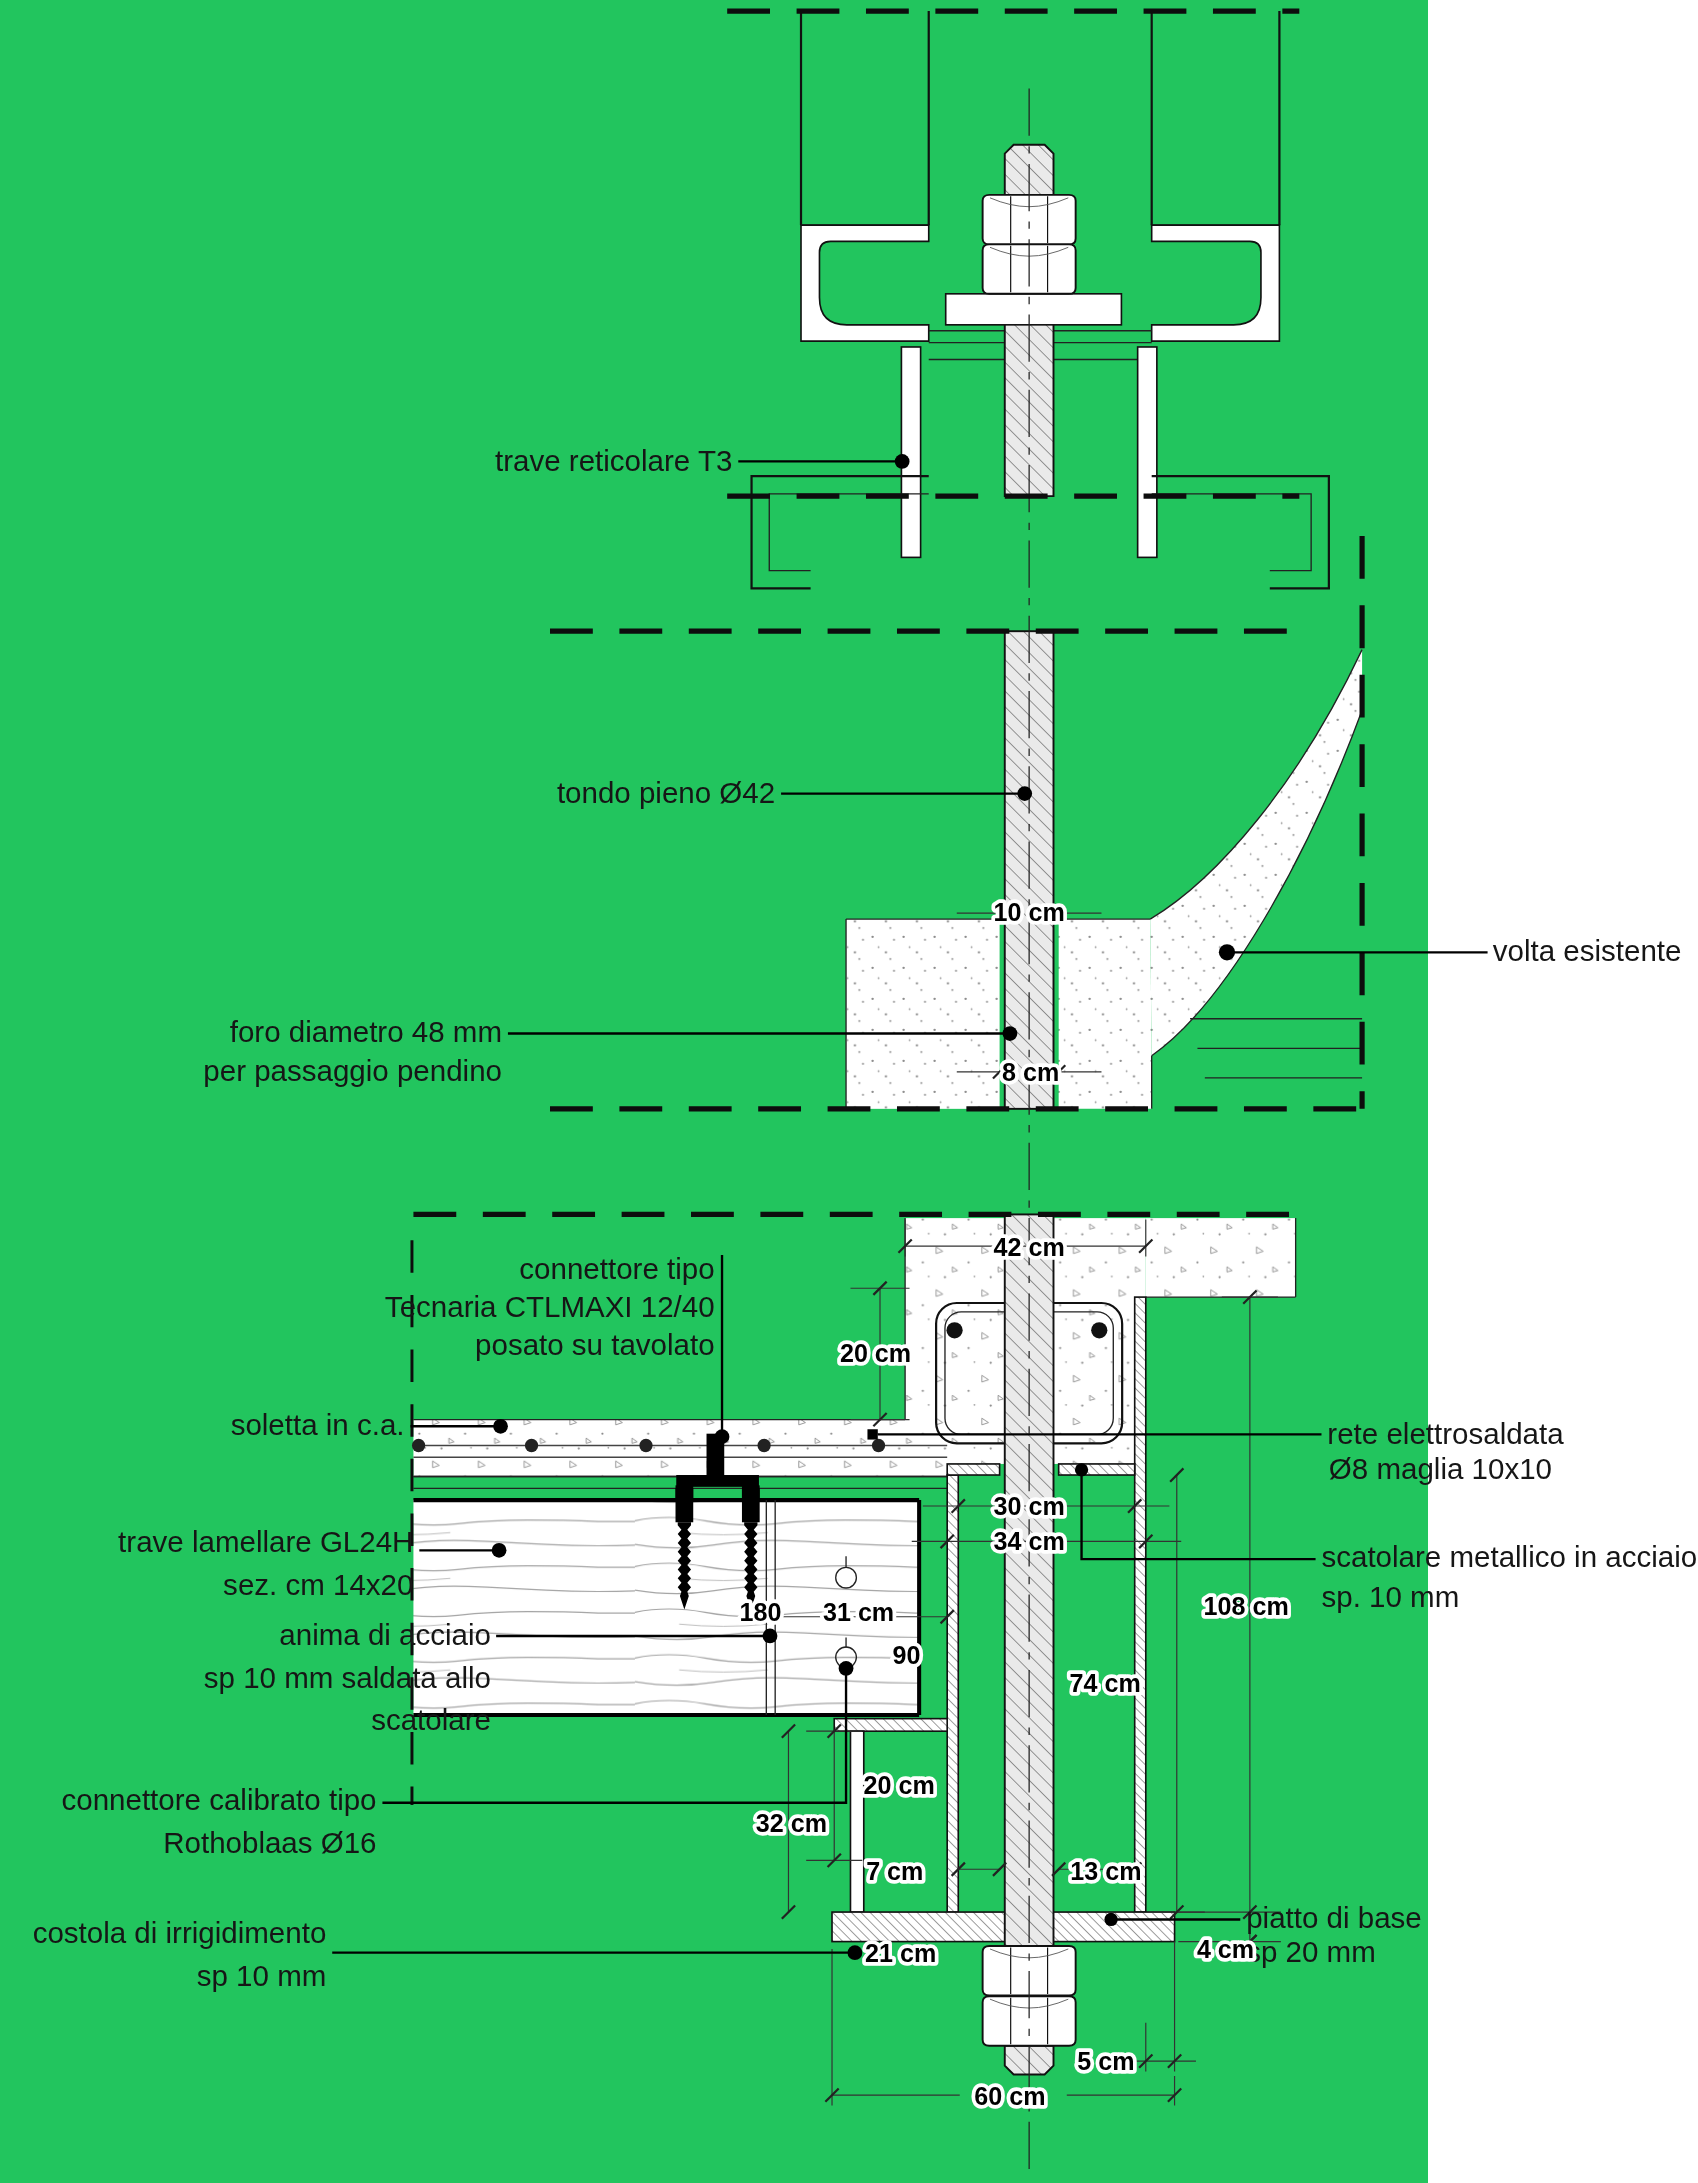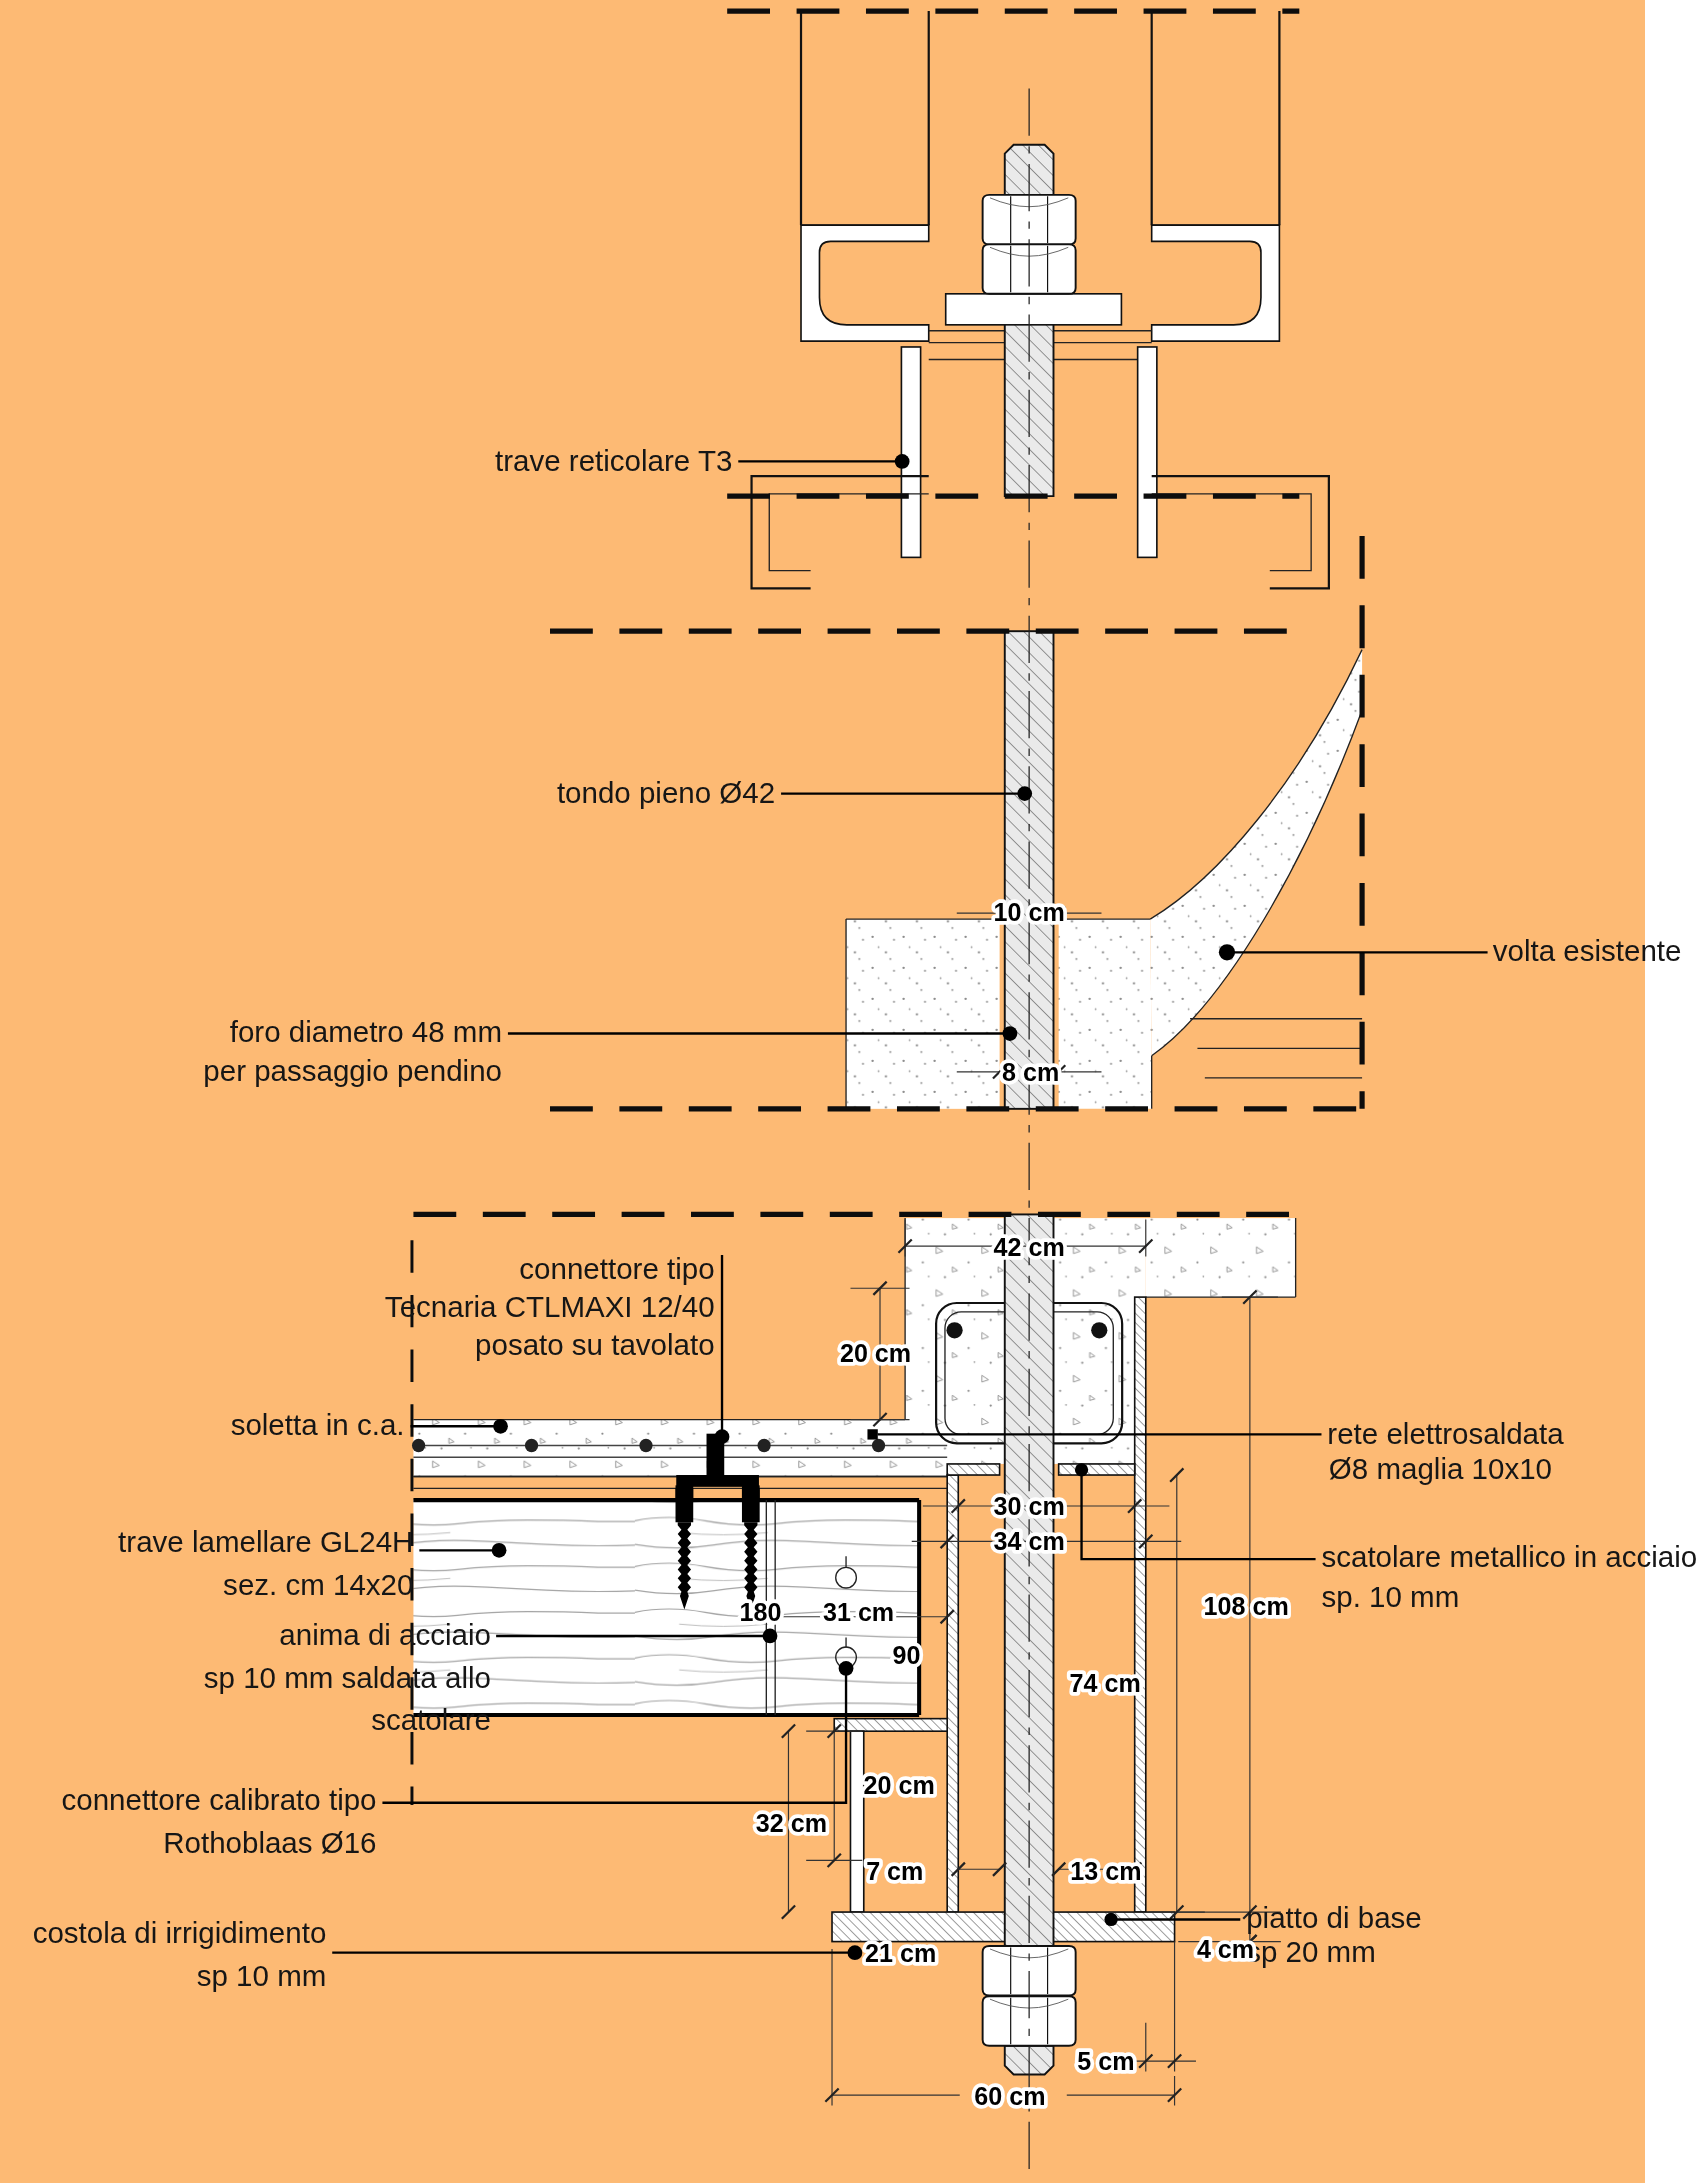--- a/index.html
+++ b/index.html
@@ -1,16 +1,16 @@
 <!DOCTYPE html>
 <html style="font-size:11.8px"><head>
 <meta charset="utf-8">
 <style>
   html,body{margin:0;padding:0;background:#fff;}
-  .stage{width:1645px;height:2183px;position:relative;background:#fdba74;}
+  .stage{width:1428px;height:2183px;position:relative;background:#22c55e;}
   svg{display:block;}
   .lbl{font-family:"Liberation Sans",sans-serif;font-size:40px;font-weight:400;fill:#161616;}
   .lblR{text-anchor:end;}
   .dim{font-family:"Liberation Sans",sans-serif;font-size:34px;font-weight:700;fill:#000;
        paint-order:stroke;stroke:#ffffff;stroke-width:10px;stroke-linejoin:round;text-anchor:middle;}
   .thin{stroke:#222;stroke-width:1.8;fill:none;}
   .med{stroke:#111;stroke-width:3;fill:none;}
   .thick{stroke:#000;stroke-width:5.5;fill:none;}
   .xline{stroke:#333;stroke-width:1.6;fill:none;}
   .tick{stroke:#222;stroke-width:3;fill:none;}

